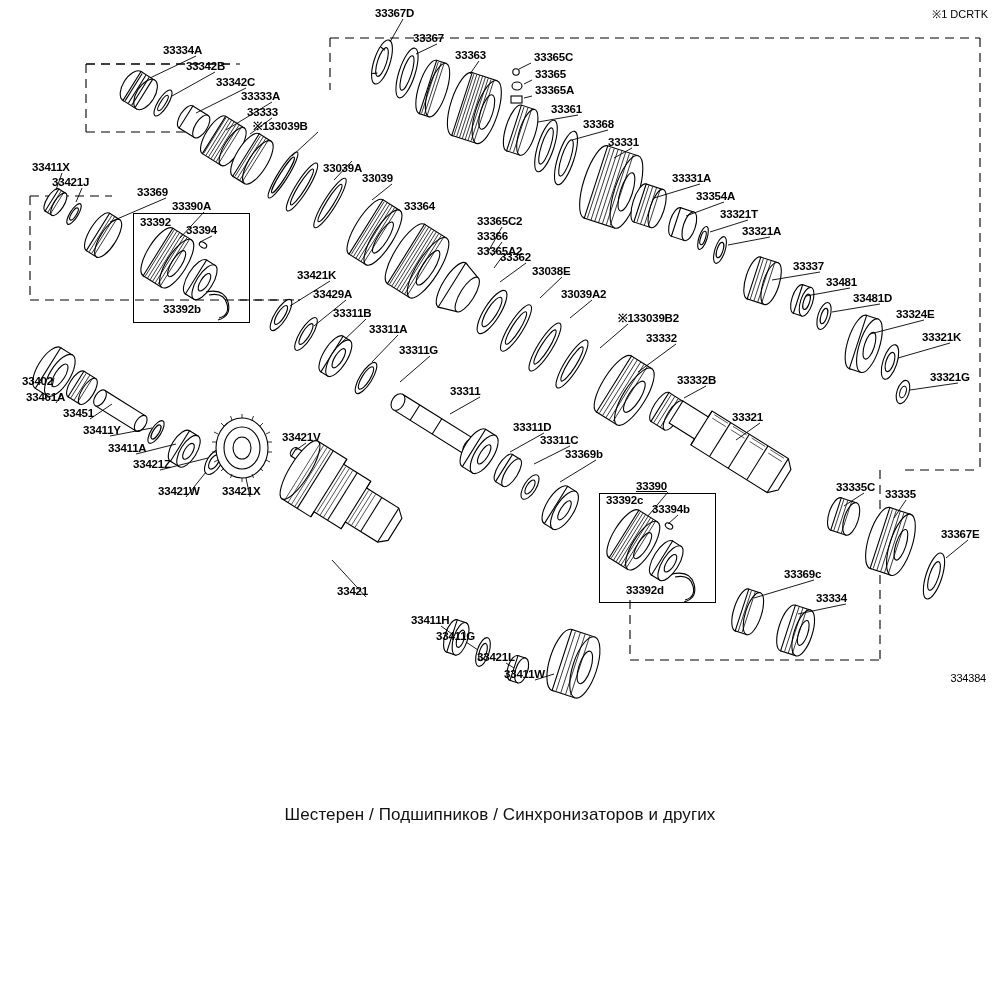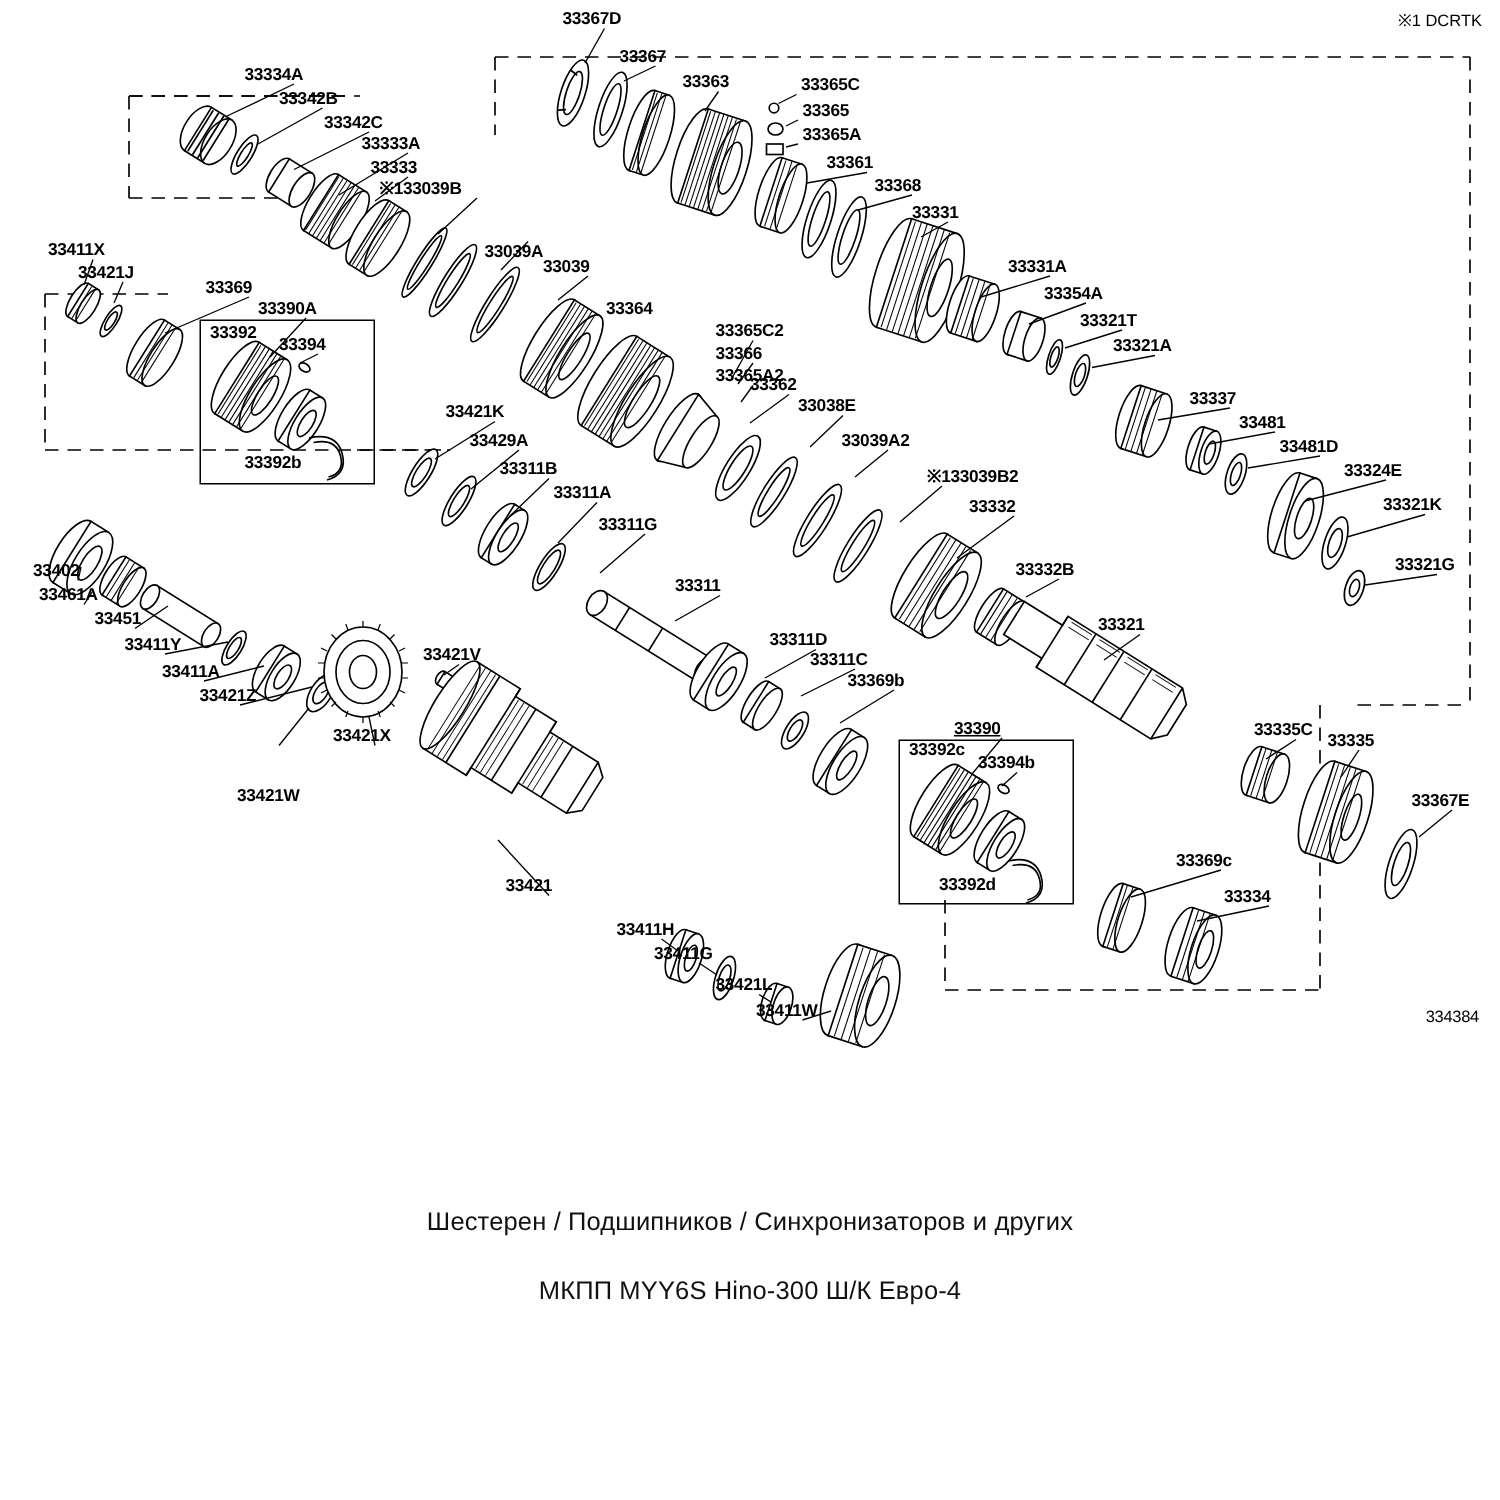--- a/index.html
+++ b/index.html
@@ -858,37 +858,36 @@
   <div class="label" style="left:836px; top:481px;">33335C</div>
   <div class="label" style="left:885px; top:488px;">33335</div>
   <div class="label" style="left:941px; top:528px;">33367E</div>
 
   <div class="label" style="left:22px; top:375px;">33402</div>
   <div class="label" style="left:26px; top:391px;">33461A</div>
   <div class="label" style="left:63px; top:407px;">33451</div>
   <div class="label" style="left:83px; top:424px;">33411Y</div>
   <div class="label" style="left:108px; top:442px;">33411A</div>
   <div class="label" style="left:133px; top:458px;">33421Z</div>
-  <div class="label" style="left:158px; top:485px;margin-top:40px;">33421W</div>
+  <div class="label" style="left:158px; top:485px;">33421W</div>
   <div class="label" style="left:222px; top:485px;">33421X</div>
   <div class="label" style="left:282px; top:431px;">33421V</div>
   <div class="label" style="left:337px; top:585px;">33421</div>
 
   <div class="label" style="left:636px; top:480px;text-decoration:underline;">33390</div>
   <div class="label" style="left:606px; top:494px;">33392c</div>
   <div class="label" style="left:652px; top:503px;">33394b</div>
   <div class="label" style="left:626px; top:584px;">33392d</div>
   <div class="label" style="left:784px; top:568px;">33369c</div>
   <div class="label" style="left:816px; top:592px;">33334</div>
   <div class="label" style="left:411px; top:614px;">33411H</div>
   <div class="label" style="left:436px; top:630px;">33411G</div>
   <div class="label" style="left:477px; top:651px;">33421L</div>
   <div class="label" style="left:504px; top:668px;">33411W</div>
 
   <div class="label corner-note">※1 DCRTK</div>
   <div class="label diagram-id">334384</div>
 
   <div class="caption-block">
     <div class="caption-line">Шестерен / Подшипников / Синхронизаторов и других</div>
-    <div class="caption-line">МКПП MYY6S Hino-300 Ш/К Евро-4</div>
   </div>
 
 </div>
 
 </body></html>

